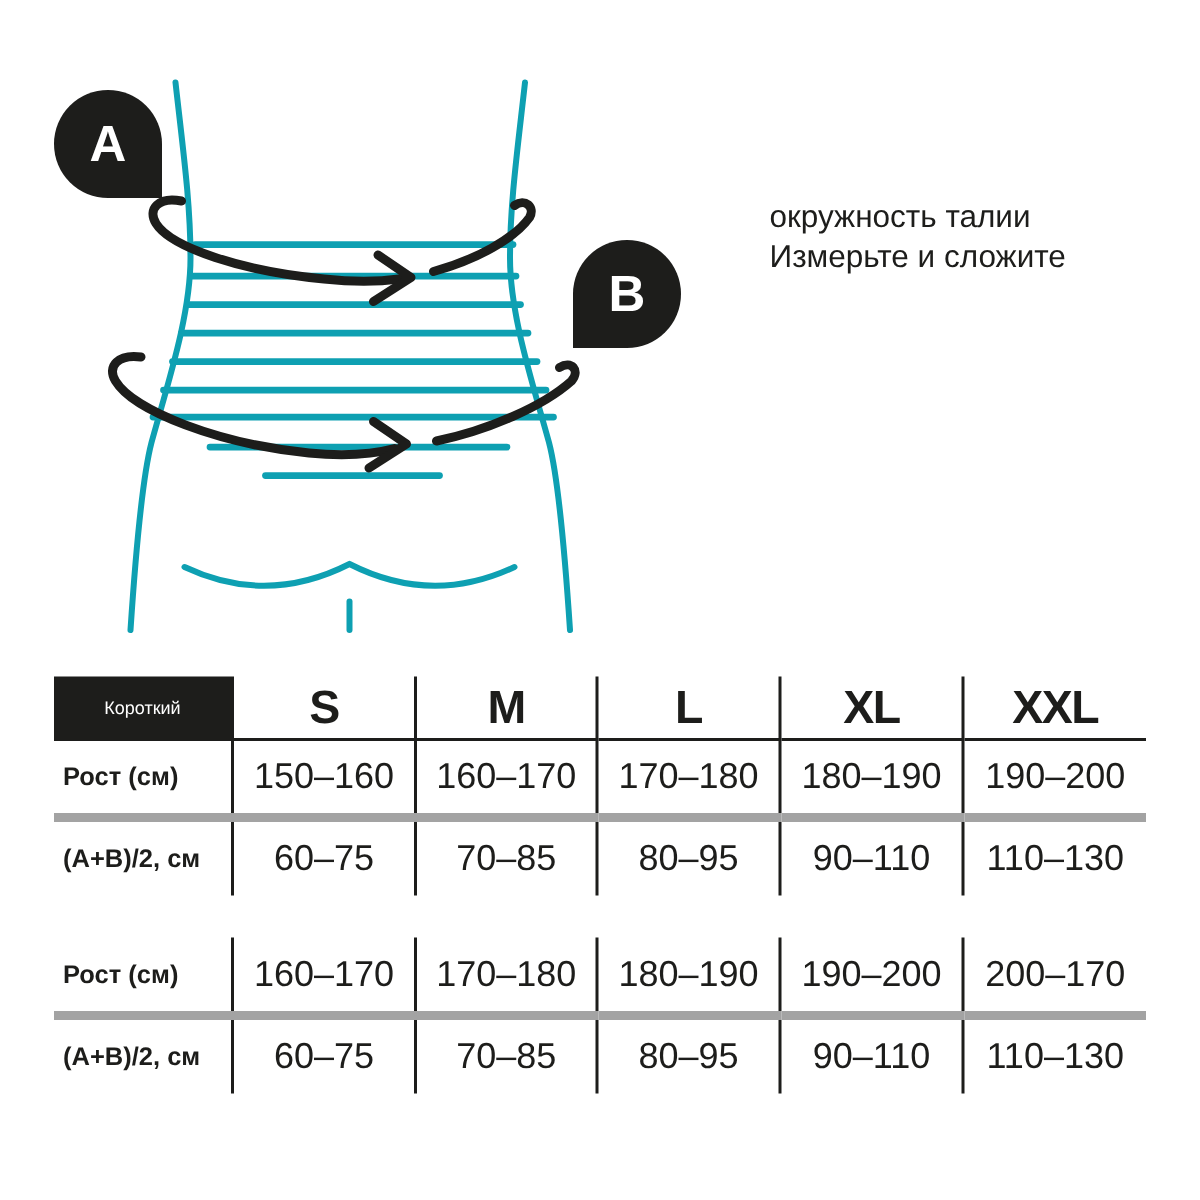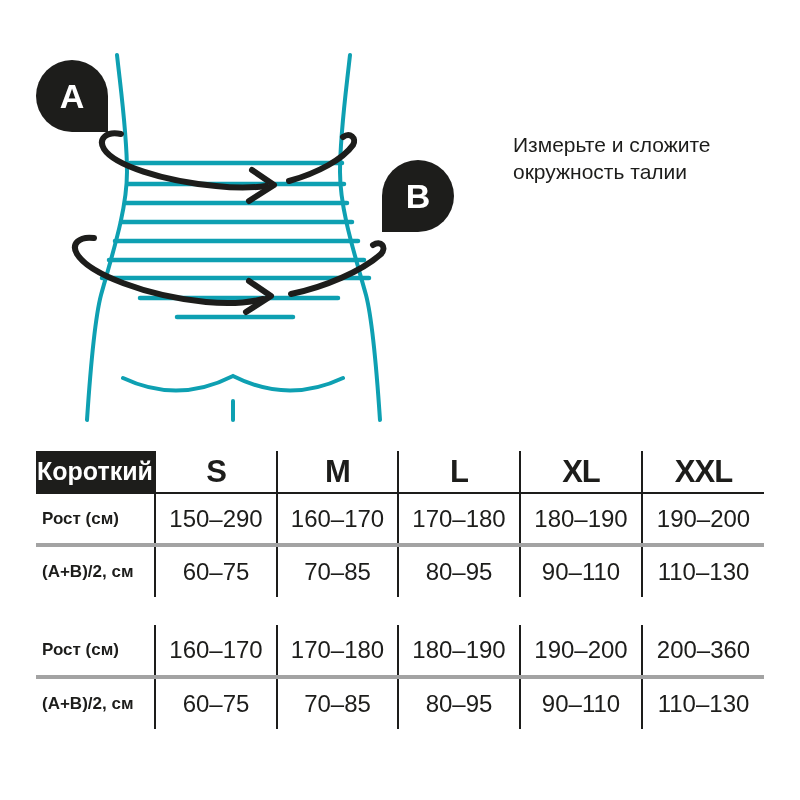--- a/index.html
+++ b/index.html
@@ -46,28 +46,28 @@
     border-collapse: collapse;
     table-layout: fixed;
     width: 728px;
   }
   .size-table.t1 { top: 451px; }
   .size-table.t2 { top: 625px; }
 
   .size-table td { padding: 0; vertical-align: middle; }
   .size-table td + td { border-left: 2px solid #1d1d1b; }
   .size-table tr.head-row td { height: 41px; border-bottom: 2px solid #1d1d1b; }
-  .size-table tr.data-row td { height: 52px; border-bottom: 4px solid #a3a3a3; }
+  .size-table tr.data-row td { height: 52px; border-bottom: 6px solid #a3a3a3; }
   .size-table tr.data-row.last td { border-bottom: none; margin-top: 12px; }
 
   .badge-cell { padding: 0; }
   .table-badge {
     width: 100%; height: 41px;
     background: #1d1d1b; color: #ffffff;
-    font-size: 25px; font-weight: 700;
+    font-size: 12px; font-weight: 400;
     display: flex; align-items: center; justify-content: center;
   }
   .size-cell {
     font-size: 31px; font-weight: 700;
     text-align: center; letter-spacing: -1px;
   }
   .label-cell {
     font-size: 17px; font-weight: 700;
     text-align: left; padding-left: 6px !important;
   }
@@ -115,22 +115,22 @@
 
   <div class="pin-badge badge-a">
     <span>A</span>
   </div>
   <div class="pin-badge badge-b">
     <span>B</span>
   </div>
 
   <div class="instructions">
     <p>
+      <span class="line">окружность талии</span>
       <span class="line">Измерьте и сложите</span>
-      <span class="line">окружность талии</span>
     </p>
   </div>
 
   <table class="size-table t1">
     <colgroup>
       <col style="width:119px">
         <col style="width:122px">
         <col style="width:121px">
       <col style="width:122px">
         <col style="width:122px">
@@ -142,21 +142,21 @@
         <div class="table-badge">Короткий</div>
       </td>
       <td class="size-cell">S</td>
       <td class="size-cell">M</td>
       <td class="size-cell">L</td>
       <td class="size-cell">XL</td>
       <td class="size-cell">XXL</td>
     </tr>
     <tr class="data-row">
       <td class="label-cell">Рост (см)</td>
-      <td class="value-cell">150–290</td>
+      <td class="value-cell">150–160</td>
       <td class="value-cell">160–170</td>
       <td class="value-cell">170–180</td>
       <td class="value-cell">180–190</td>
       <td class="value-cell">190–200</td>
     </tr>
     <tr class="data-row last">
       <td class="label-cell">(A+B)/2, см</td>
       <td class="value-cell">60–75</td>
       <td class="value-cell">70–85</td>
       <td class="value-cell">80–95</td>
@@ -175,21 +175,21 @@
         <col style="width:122px">
         <col style="width:122px">
     </colgroup>
     <tbody>
     <tr class="data-row">
       <td class="label-cell">Рост (см)</td>
       <td class="value-cell">160–170</td>
       <td class="value-cell">170–180</td>
       <td class="value-cell">180–190</td>
       <td class="value-cell">190–200</td>
-      <td class="value-cell">200–360</td>
+      <td class="value-cell">200–170</td>
     </tr>
     <tr class="data-row last">
       <td class="label-cell">(A+B)/2, см</td>
       <td class="value-cell">60–75</td>
       <td class="value-cell">70–85</td>
       <td class="value-cell">80–95</td>
       <td class="value-cell">90–110</td>
       <td class="value-cell">110–130</td>
     </tr>
   </tbody>

